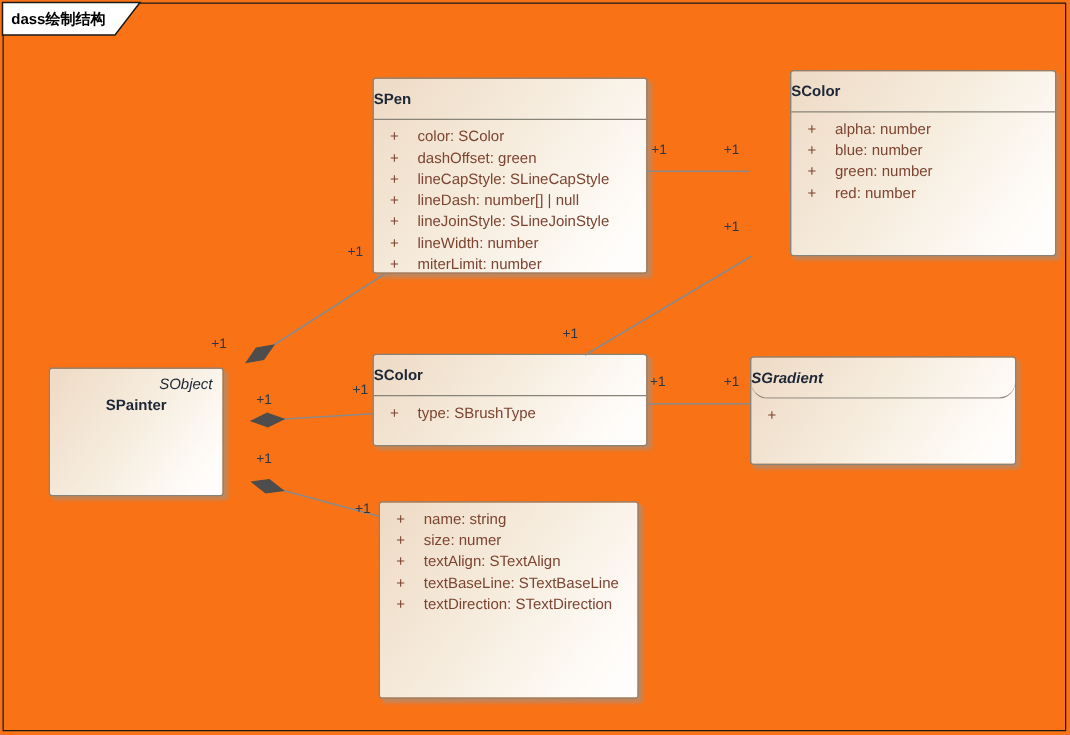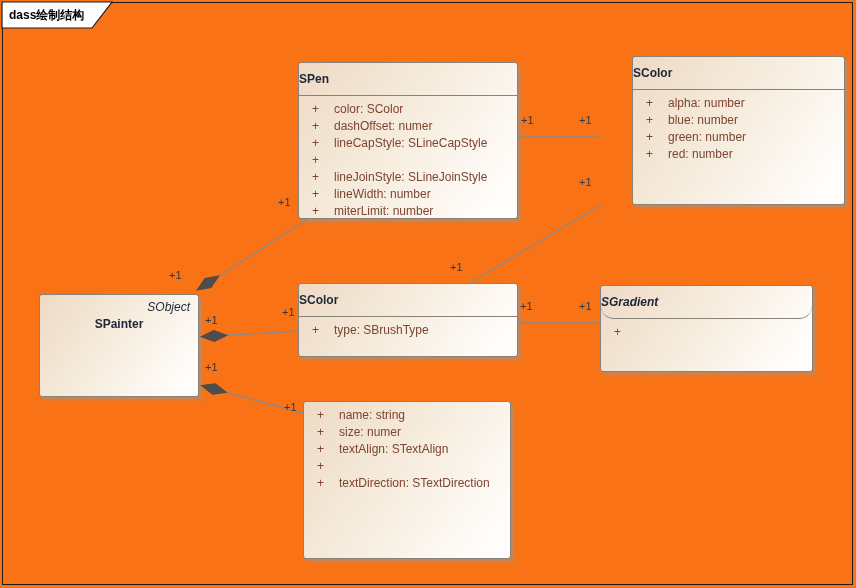--- a/index.html
+++ b/index.html
@@ -56,28 +56,29 @@
 
   <div class="uml-class" style="left:298px;top:62px;width:220px;height:157px">
     <div class="cls-header">SPen</div>
     <div class="cls-body">
         <div class="attr-row">
           <span class="vis">+</span>
           <span class="attr-text">color: SColor</span>
         </div>
         <div class="attr-row">
           <span class="vis">+</span>
-          <span class="attr-text">dashOffset: numer</span>
+          <span class="attr-text">dashOffset: green</span>
         </div>
         <div class="attr-row">
           <span class="vis">+</span>
           <span class="attr-text">lineCapStyle: SLineCapStyle</span>
         </div>
         <div class="attr-row">
           <span class="vis">+</span>
+          <span class="attr-text">lineDash: number[] | null</span>
         </div>
         <div class="attr-row">
           <span class="vis">+</span>
           <span class="attr-text">lineJoinStyle: SLineJoinStyle</span>
         </div>
         <div class="attr-row">
           <span class="vis">+</span>
           <span class="attr-text">lineWidth: number</span>
         </div>
         <div class="attr-row">
@@ -102,21 +103,21 @@
           <span class="vis">+</span>
           <span class="attr-text">green: number</span>
         </div>
         <div class="attr-row">
           <span class="vis">+</span>
           <span class="attr-text">red: number</span>
         </div>
       </div>
   </div>
 
-  <div class="uml-class" style="left:39px;top:294px;width:160px;height:103px">
+  <div class="uml-class" style="left:39px;top:294px;width:140px;height:103px">
     <div class="parent-label">SObject</div>
     <div class="painter-title">SPainter</div>
   </div>
 
   <div class="uml-class" style="left:298px;top:283px;width:220px;height:74px">
     <div class="cls-header">SColor</div>
     <div class="cls-body">
         <div class="attr-row">
           <span class="vis">+</span>
           <span class="attr-text">type: SBrushType</span>
@@ -142,20 +143,21 @@
         <div class="attr-row">
           <span class="vis">+</span>
           <span class="attr-text">size: numer</span>
         </div>
         <div class="attr-row">
           <span class="vis">+</span>
           <span class="attr-text">textAlign: STextAlign</span>
         </div>
         <div class="attr-row">
           <span class="vis">+</span>
+          <span class="attr-text">textBaseLine: STextBaseLine</span>
         </div>
         <div class="attr-row">
           <span class="vis">+</span>
           <span class="attr-text">textDirection: STextDirection</span>
         </div>
       </div>
   </div>
 
   <svg id="connector-layer" width="856" height="588">
     <g stroke="#8a8a8a" stroke-width="1.3" fill="none">

